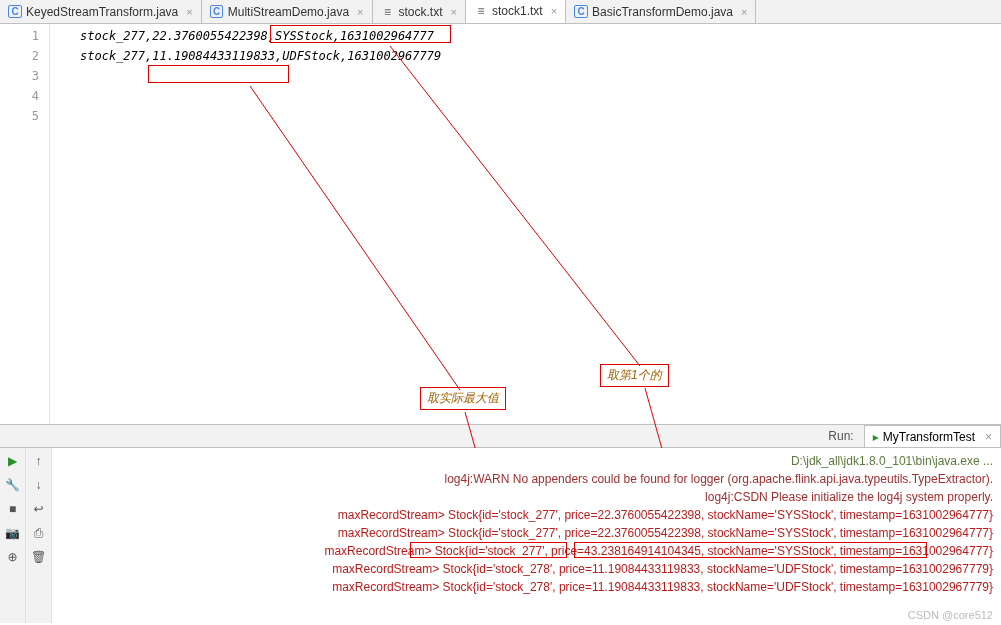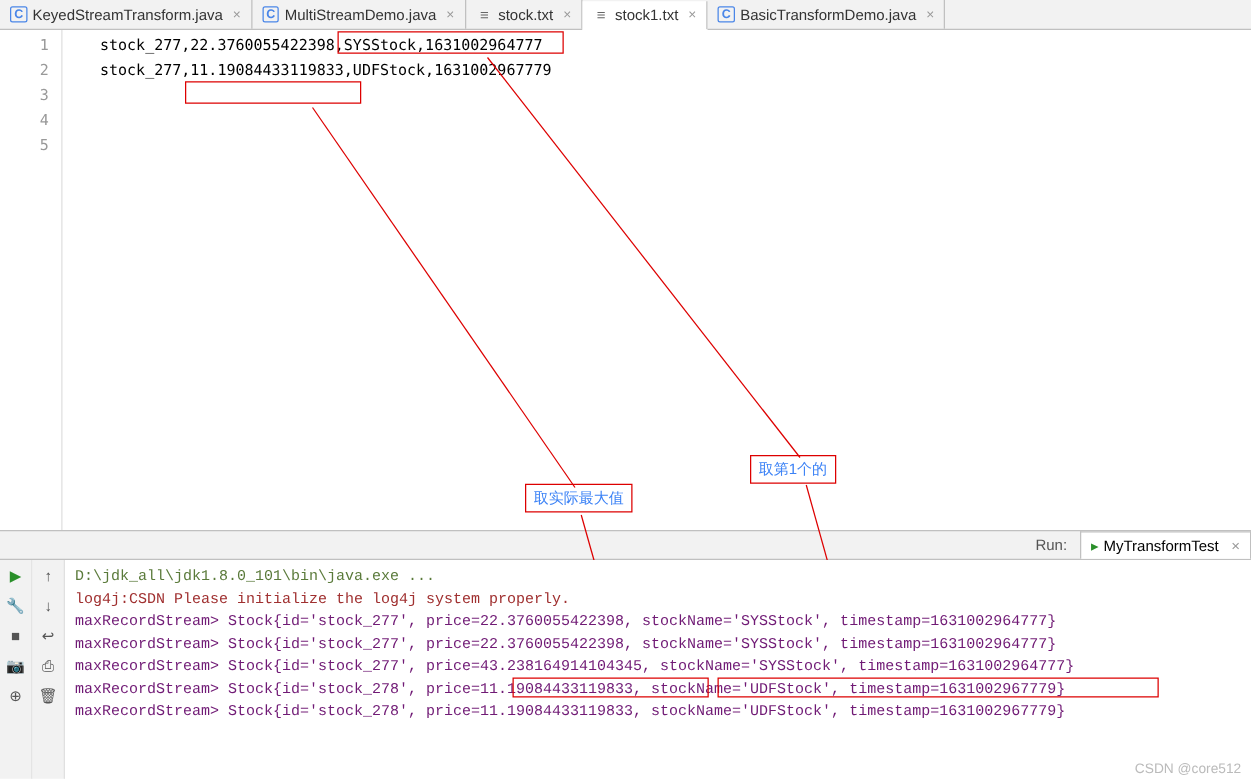--- a/index.html
+++ b/index.html
@@ -1,44 +1,44 @@
 <!DOCTYPE html>
 <html><head>
 <meta charset="utf-8">
 <style>
 * { box-sizing: border-box; margin: 0; padding: 0; }
 body { font-family: "Segoe UI", Arial, sans-serif; font-size: 12px; background: #fff; color: #000; width: 1001px; height: 625px; overflow: hidden; position: relative; }
-.tabs { display: flex; align-items: flex-end; height: 24px; border-bottom: 1px solid #c0c0c0; background: #f2f2f2; }
+.tabs { display: flex; align-items: flex-start; height: 24px; border-bottom: 1px solid #c0c0c0; background: #f2f2f2; }
 .tab { display: flex; align-items: center; padding: 0 8px; height: 23px; border-right: 1px solid #c0c0c0; font-size: 12px; color: #333; cursor: pointer; gap: 4px; }
 .tab.active { background: #fff; border-bottom: 1px solid #fff; margin-bottom: -1px; }
 .tab .icon { width: 14px; height: 14px; display: inline-flex; align-items: center; justify-content: center; }
 .tab .close { color: #999; margin-left: 4px; font-size: 11px; }
 .java-icon::before { content: "C"; color: #4a86e8; font-weight: bold; font-size: 10px; border: 1px solid #4a86e8; border-radius: 2px; padding: 0 2px; }
 .txt-icon::before { content: "≡"; color: #666; font-size: 12px; }
 .editor-area { display: flex; height: 400px; background: #fff; position: relative; }
 .gutter { width: 50px; background: #fff; text-align: right; padding-right: 10px; color: #999; font-family: Consolas, monospace; font-size: 12px; border-right: 1px solid #e0e0e0; padding-top: 2px; }
 .gutter .ln { height: 20px; line-height: 20px; }
-.code-area { flex: 1; font-family: Consolas, monospace; font-size: 12px; padding-top: 2px; padding-left: 30px; position: relative; }
+.code-area { flex: 1; font-family: Consolas, monospace; font-size: 12px; padding-top: 2px; padding-left: 30px; position: relative; font-style: italic; }
 .code-line { height: 20px; line-height: 20px; white-space: pre; }
 .code-line.hl { background: #fcf8e3; }
 .red-box { border: 1px solid #d00; position: absolute; }
-.ann-label { position: absolute; border: 1px solid #d00; background: #fff; padding: 2px 6px; color: #3b82f6; font-size: 12px; font-family: "Microsoft YaHei", sans-serif; }
+.ann-label { position: absolute; border: 1px solid #d00; background: #fff; padding: 2px 6px; color: #a16207; font-size: 12px; font-family: "Microsoft YaHei", sans-serif; }
 svg.arrows { position: absolute; top: 0; left: 0; pointer-events: none; }
 .run-bar { display: flex; align-items: center; height: 24px; border-top: 1px solid #c0c0c0; border-bottom: 1px solid #c0c0c0; background: #f2f2f2; padding-left: 4px; justify-content: flex-end; }
 .run-label { color: #555; font-size: 12px; margin-right: 10px; }
 .run-tab { display: flex; align-items: center; padding: 0 8px; height: 22px; background: #fff; border: 1px solid #c0c0c0; border-bottom: none; font-size: 12px; gap: 4px; }
 .console-wrap { display: flex; height: 175px; }
 .tool-col { width: 26px; background: #f2f2f2; border-right: 1px solid #e0e0e0; display: flex; flex-direction: column; align-items: center; padding-top: 4px; gap: 6px; }
 .tool-btn { width: 18px; height: 18px; display: flex; align-items: center; justify-content: center; color: #555; font-size: 12px; cursor: pointer; }
 .tool-btn.green { color: #2a8f2a; }
-.console { flex: 1; font-family: Liberation Mono, monospace; font-size: 12px; padding: 4px 8px; overflow: hidden; position: relative; background: #fff; }
+.console { flex: 1; font-family: Liberation Sans, sans-serif; font-size: 12px; padding: 4px 8px; overflow: hidden; position: relative; background: #fff; text-align: right; }
 .cons-line { height: 18px; line-height: 18px; white-space: pre; }
 .cmd { color: #5a7a3a; }
 .warn { color: #a03030; }
-.norm { color: #701a75; }
+.norm { color: #b91c1c; }
 .watermark { position: absolute; right: 8px; bottom: 4px; color: #bbb; font-size: 11px; font-family: Arial; }
 </style>
 </head>
 <body>
 
 <div class="tabs">
   <div class="tab">
     <span class="icon java-icon"></span>
     <span>KeyedStreamTransform.java</span>
     <span class="close">×</span>
@@ -118,20 +118,21 @@
   </div>
   <div class="tool-col">
     <div class="tool-btn">↑</div>
     <div class="tool-btn">↓</div>
     <div class="tool-btn">↩</div>
     <div class="tool-btn">⎙</div>
     <div class="tool-btn">🗑</div>
   </div>
   <div class="console">
     <div class="cons-line cmd">D:\jdk_all\jdk1.8.0_101\bin\java.exe ...</div>
+    <div class="cons-line warn">log4j:WARN No appenders could be found for logger (org.apache.flink.api.java.typeutils.TypeExtractor).</div>
     <div class="cons-line warn">log4j:CSDN Please initialize the log4j system properly.</div>
     <div class="cons-line norm">maxRecordStream&gt; Stock{id='stock_277', price=22.3760055422398, stockName='SYSStock', timestamp=1631002964777}</div>
     <div class="cons-line norm">maxRecordStream&gt; Stock{id='stock_277', price=22.3760055422398, stockName='SYSStock', timestamp=1631002964777}</div>
     <div class="cons-line norm">maxRecordStream&gt; Stock{id='stock_277', price=43.238164914104345, stockName='SYSStock', timestamp=1631002964777}</div>
     <div class="cons-line norm">maxRecordStream&gt; Stock{id='stock_278', price=11.19084433119833, stockName='UDFStock', timestamp=1631002967779}</div>
     <div class="cons-line norm">maxRecordStream&gt; Stock{id='stock_278', price=11.19084433119833, stockName='UDFStock', timestamp=1631002967779}</div>
 
     <div class="red-box" style="top:94px; left:358px; width:157px; height:16px;"></div>
     <div class="red-box" style="top:94px; left:522px; width:353px; height:16px;"></div>
   </div>

